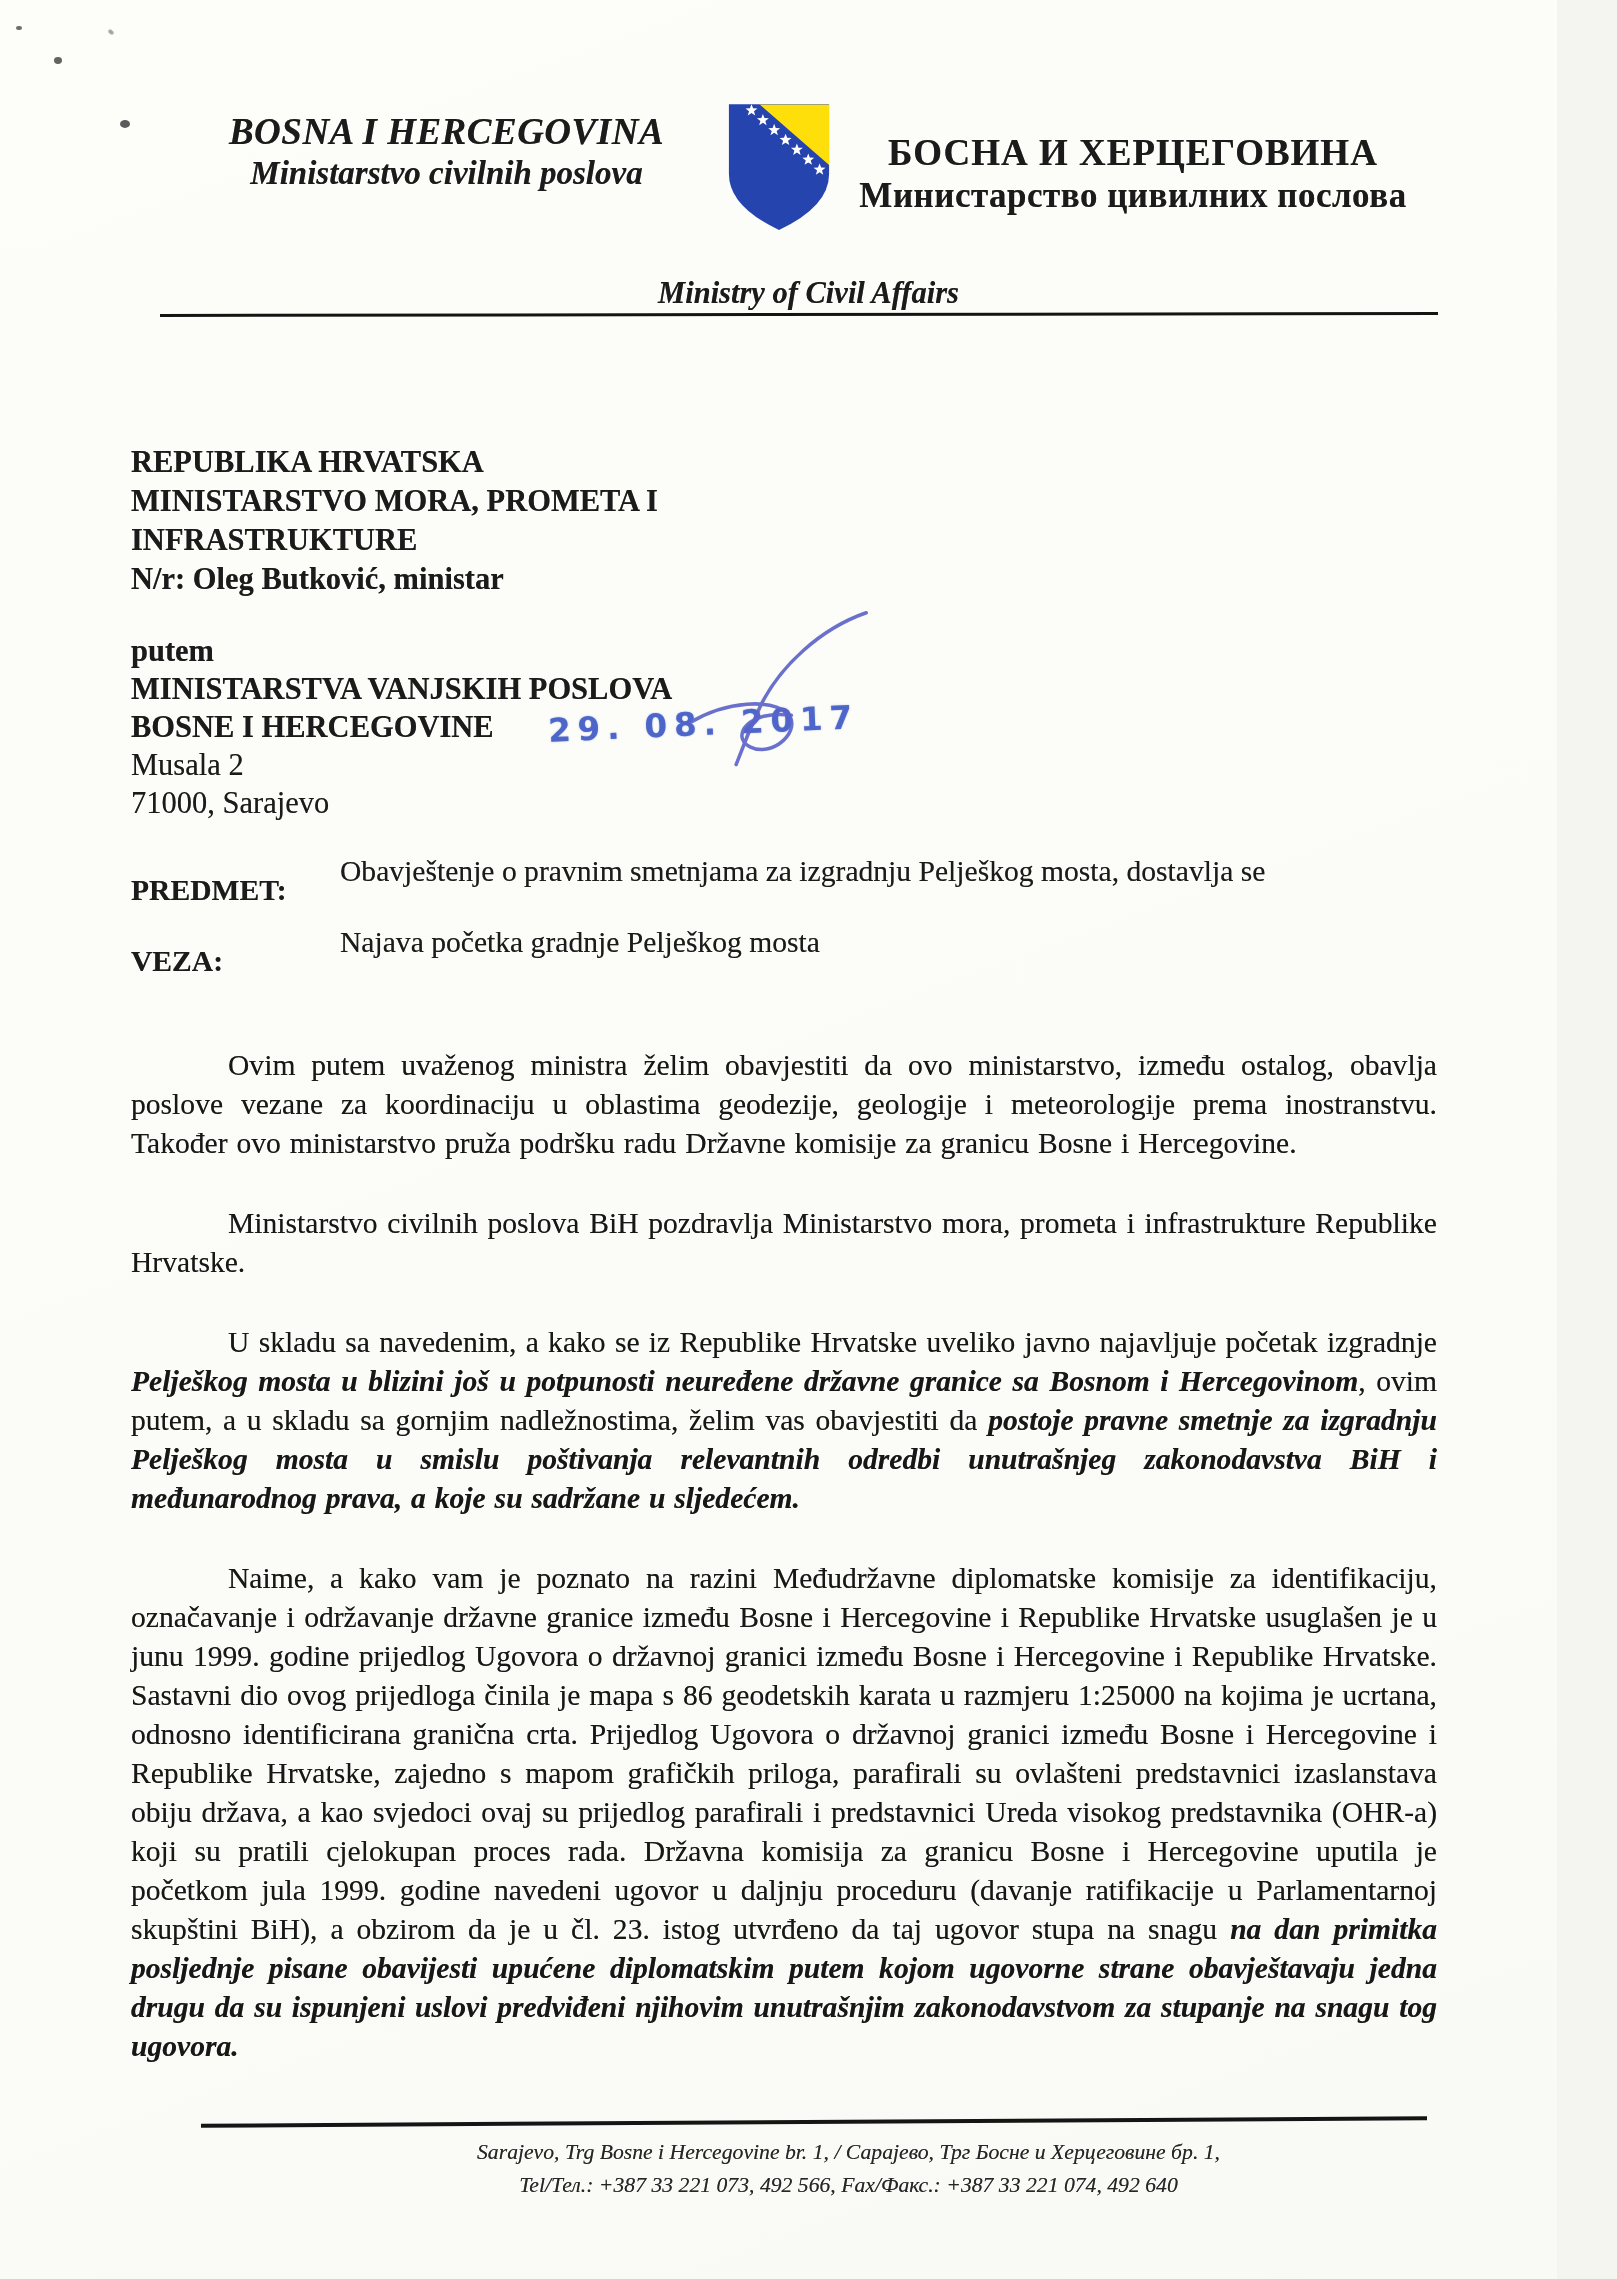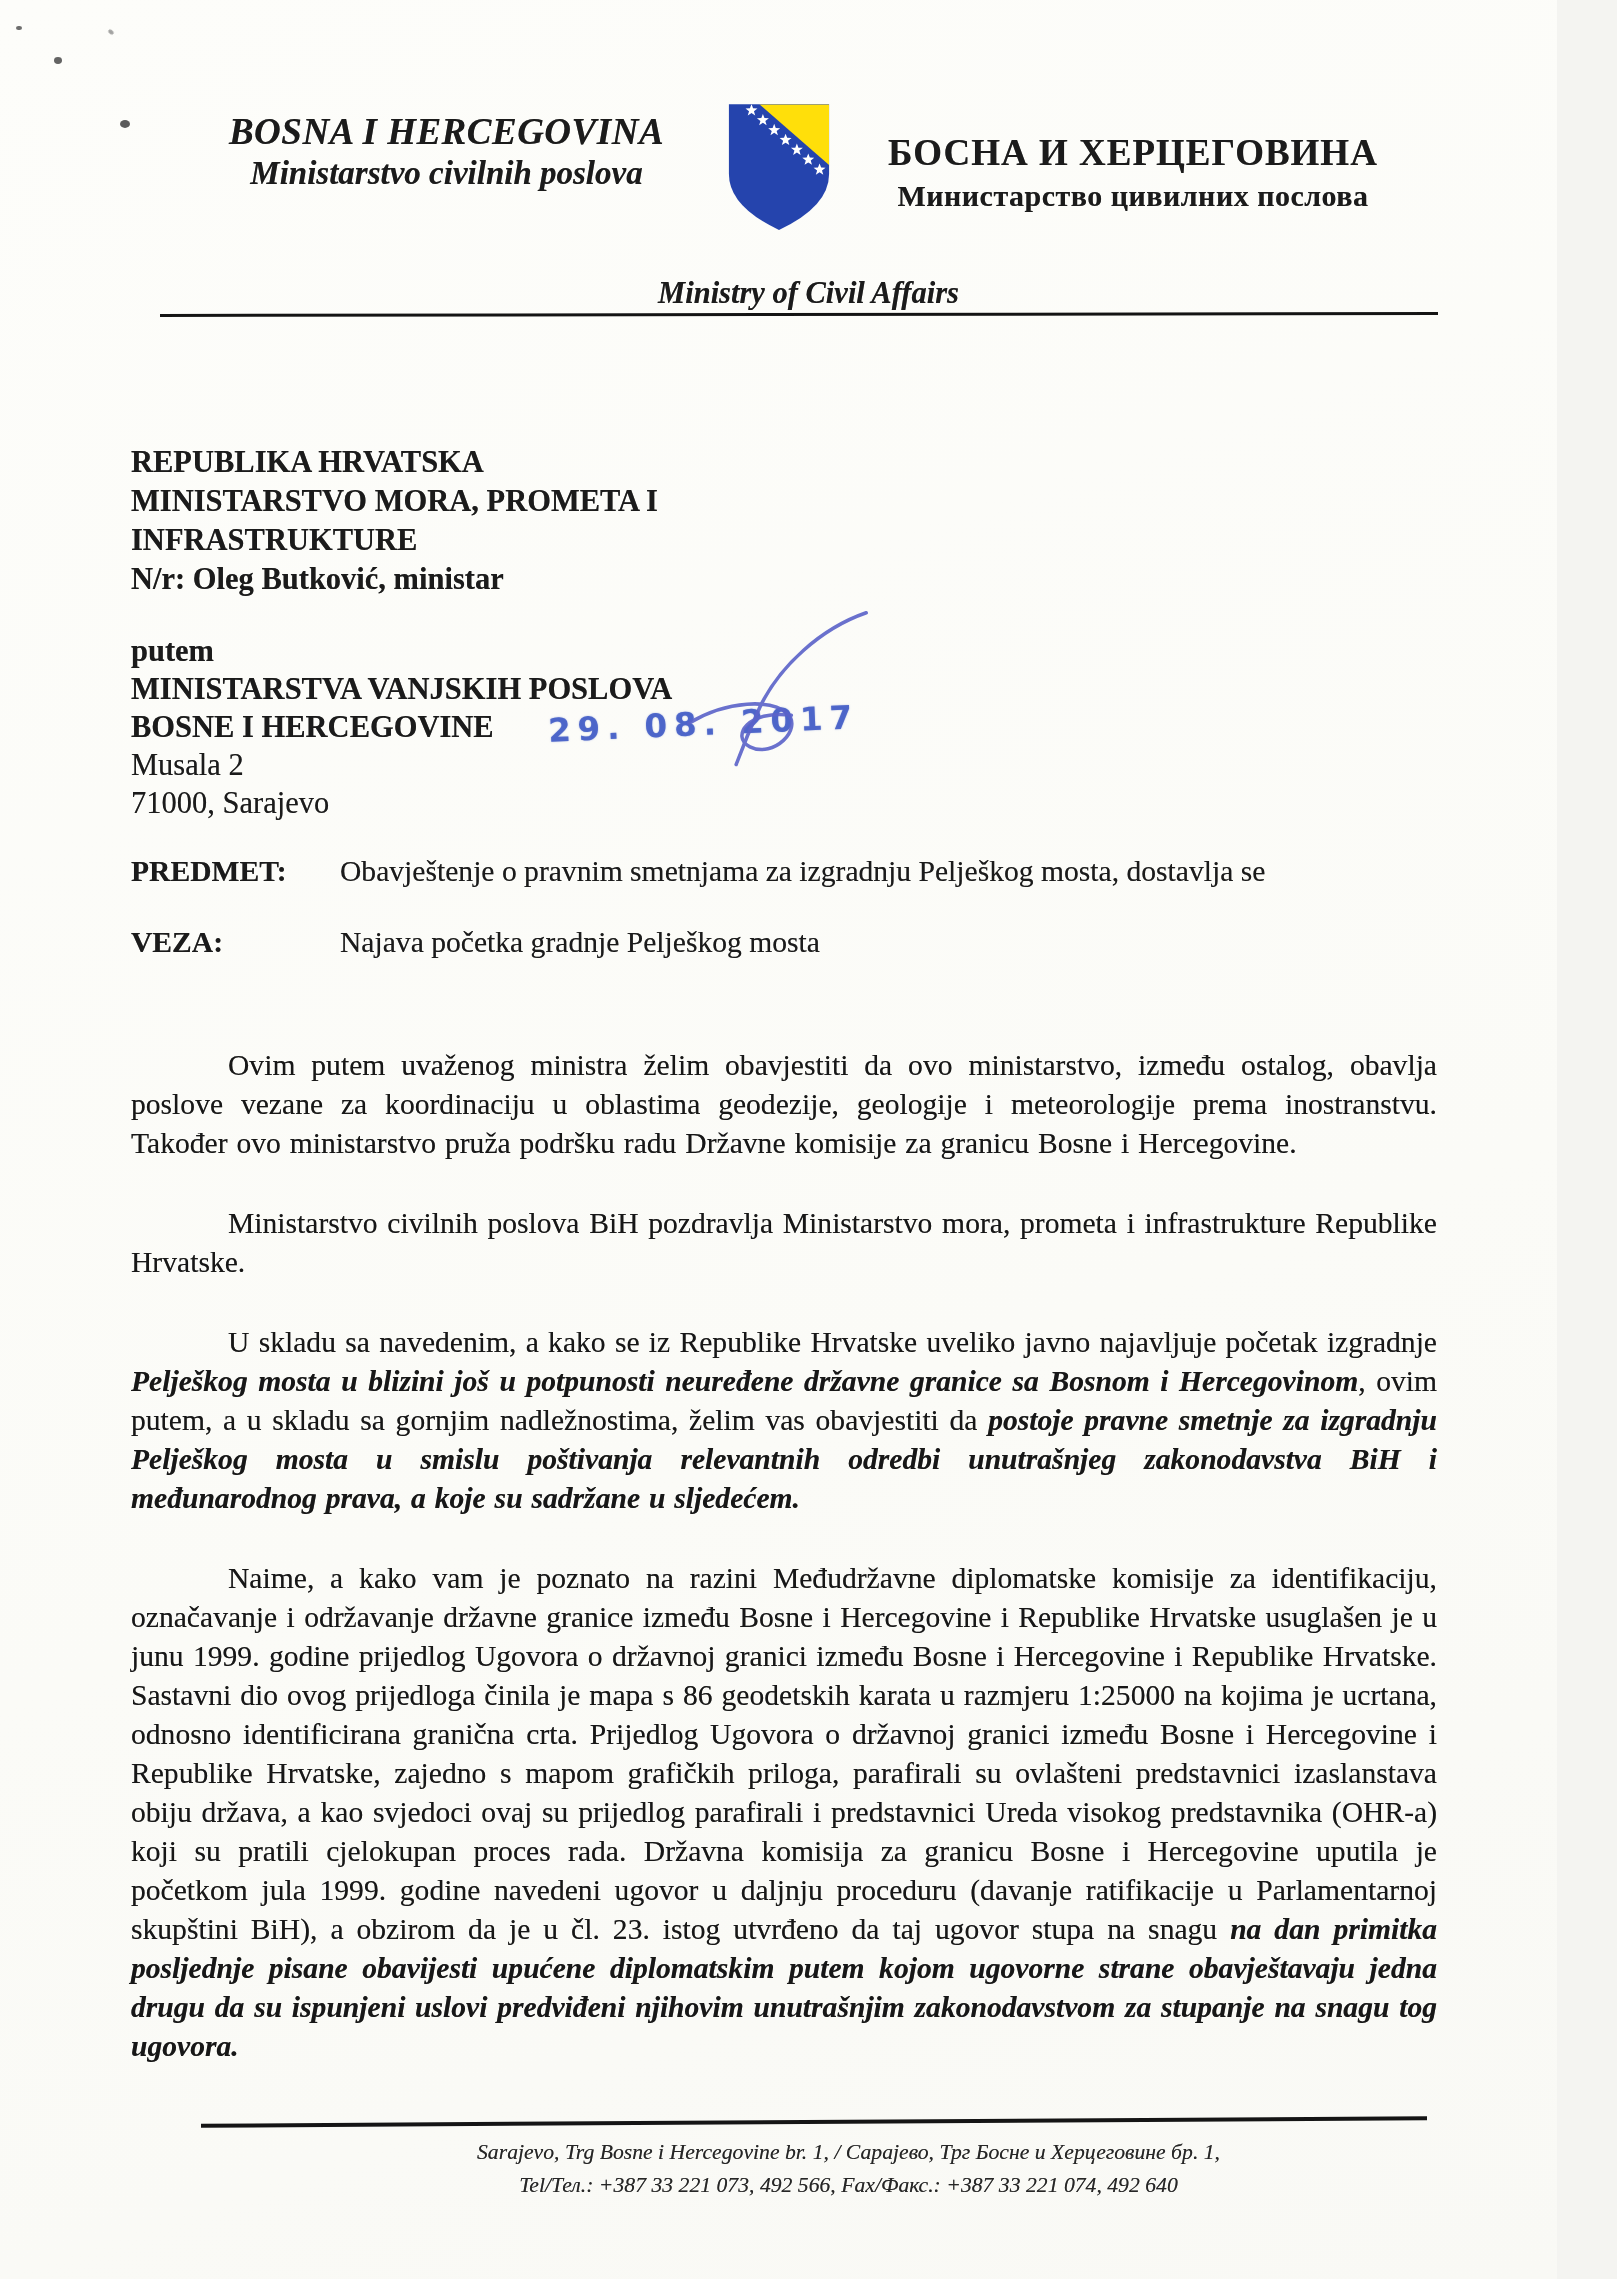--- a/index.html
+++ b/index.html
@@ -33,21 +33,21 @@
 
   .coa {
     position: absolute; left: 724px; top: 101px; width: 110px; height: 134px;
   }
 
   .hdr-right {
     position: absolute; left: 859px; top: 130px; width: 548px;
     text-align: center; font-weight: bold;
   }
   .hdr-right .l1 { font-size: 37px; line-height: 45px; letter-spacing: 1px; }
-  .hdr-right .l2 { font-size: 30px; line-height: 41px; letter-spacing: 0.5px; }
+  .hdr-right .l2 { font-size: 35px; line-height: 41px; letter-spacing: 0.5px; }
 
   .ministry-en {
     position: absolute; left: 0; top: 276px; width: 1617px;
     text-align: center; font-size: 30.5px; font-weight: bold; font-style: italic;
   }
   .hdr-rule {
     position: absolute; left: 160px; top: 313px; width: 1278px; height: 3px;
     background: #141414; transform: rotate(-0.08deg);
   }
 
@@ -75,21 +75,21 @@
     transform: rotate(-2.5deg);
     text-shadow: 0 0 1.5px rgba(66, 92, 198, 0.55);
     white-space: nowrap;
   }
 
   .signature { position: absolute; left: 673px; top: 599px; width: 211px; height: 201px; }
 
   .subj-row { position: absolute; left: 131px; font-size: 29.6px; width: 1320px; }
   .subj-row.subject   { top: 855px; }
   .subj-row.reference { top: 926px; }
-  .subj-row .lbl { display: inline-block; width: 209px; font-weight: bold; vertical-align: top; }
+  .subj-row .lbl { display: inline-block; width: 209px; font-weight: bold; vertical-align: top; margin-top: 19px; }
   .subj-row .txt { display: inline-block; width: 1093px; vertical-align: top; }
 
   .body-block {
     position: absolute; left: 131px; top: 1046px; width: 1306px;
     font-size: 29.6px; line-height: 39px; text-align: justify;
     word-spacing: 1.5px; color: #171717;
   }
   .body-block p { margin: 0 0 41px 0; text-indent: 97px; }
   .seg-em { font-weight: bold; font-style: italic; }
 

